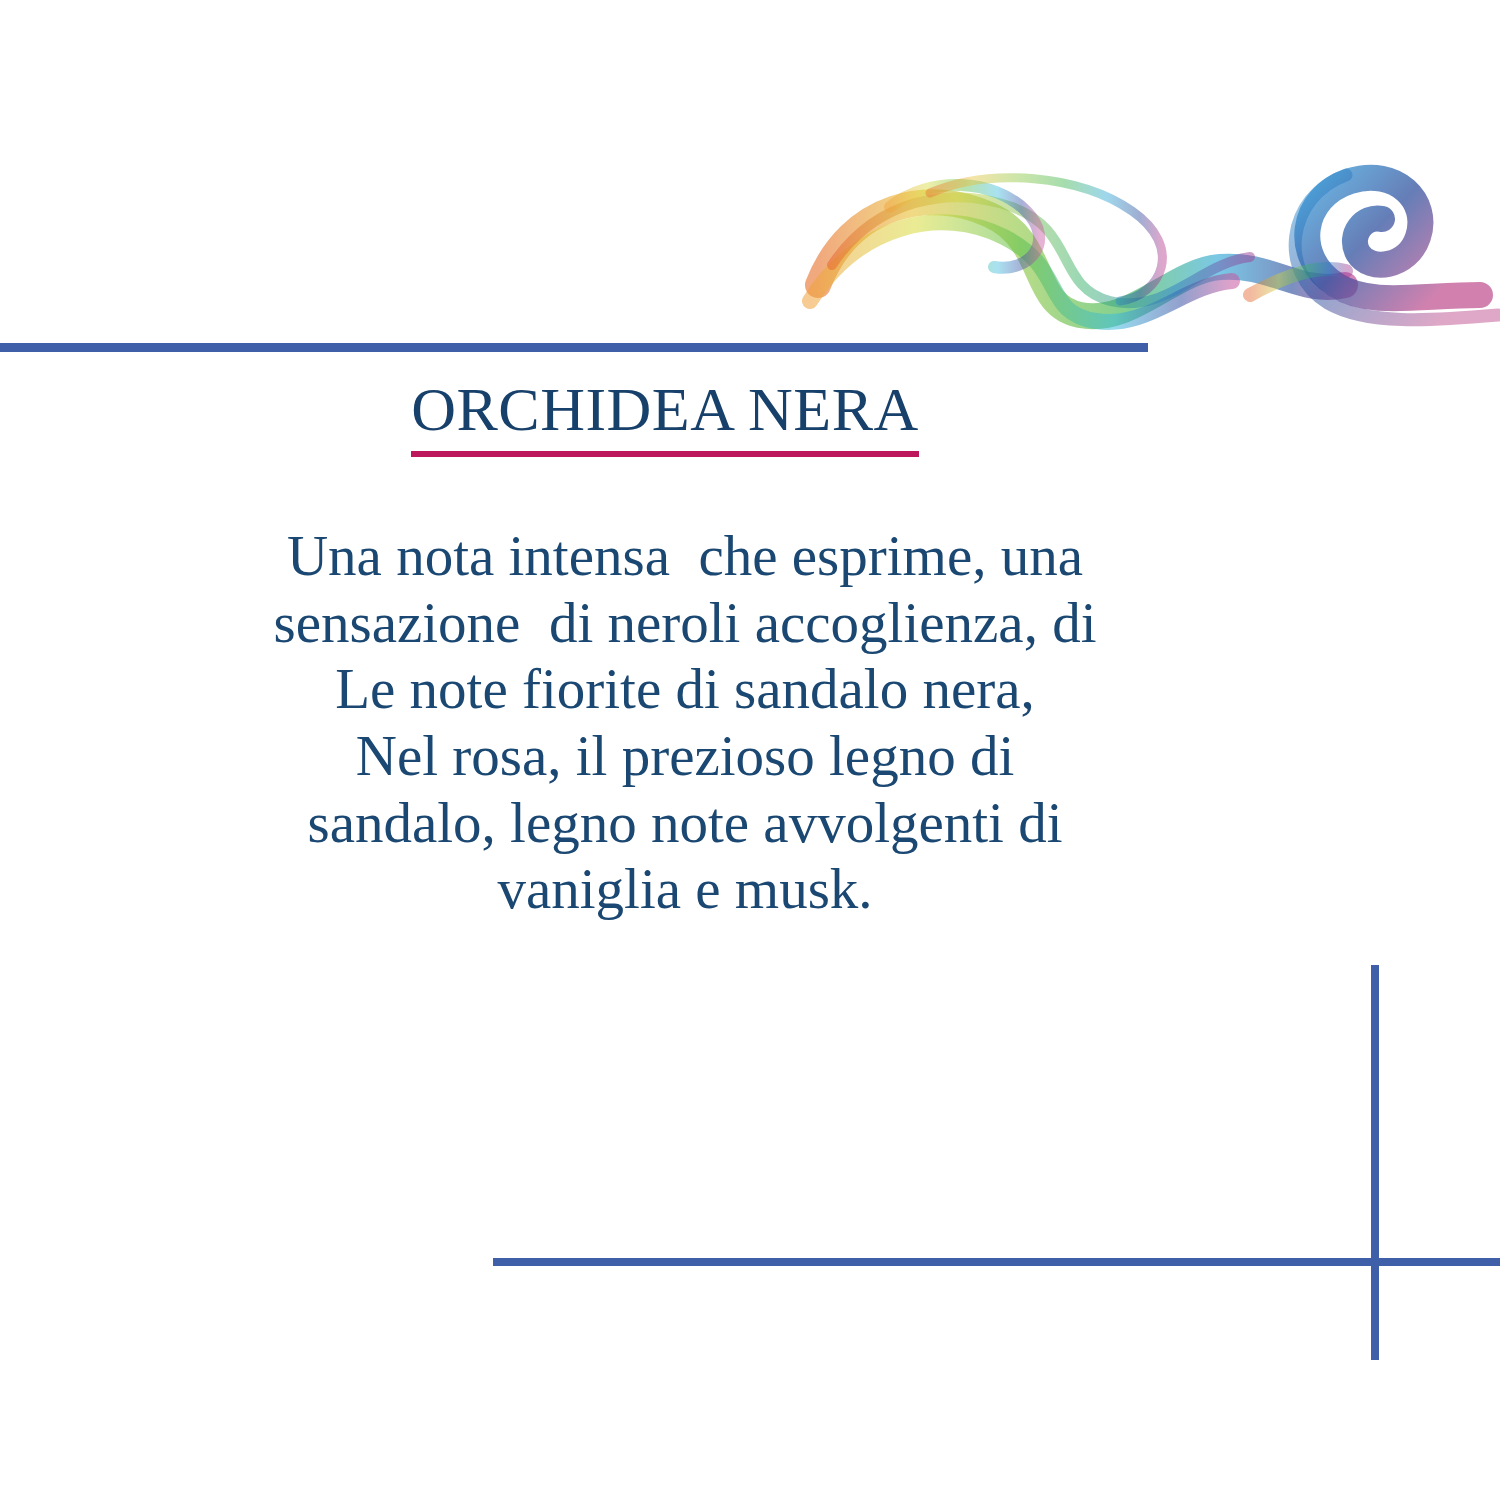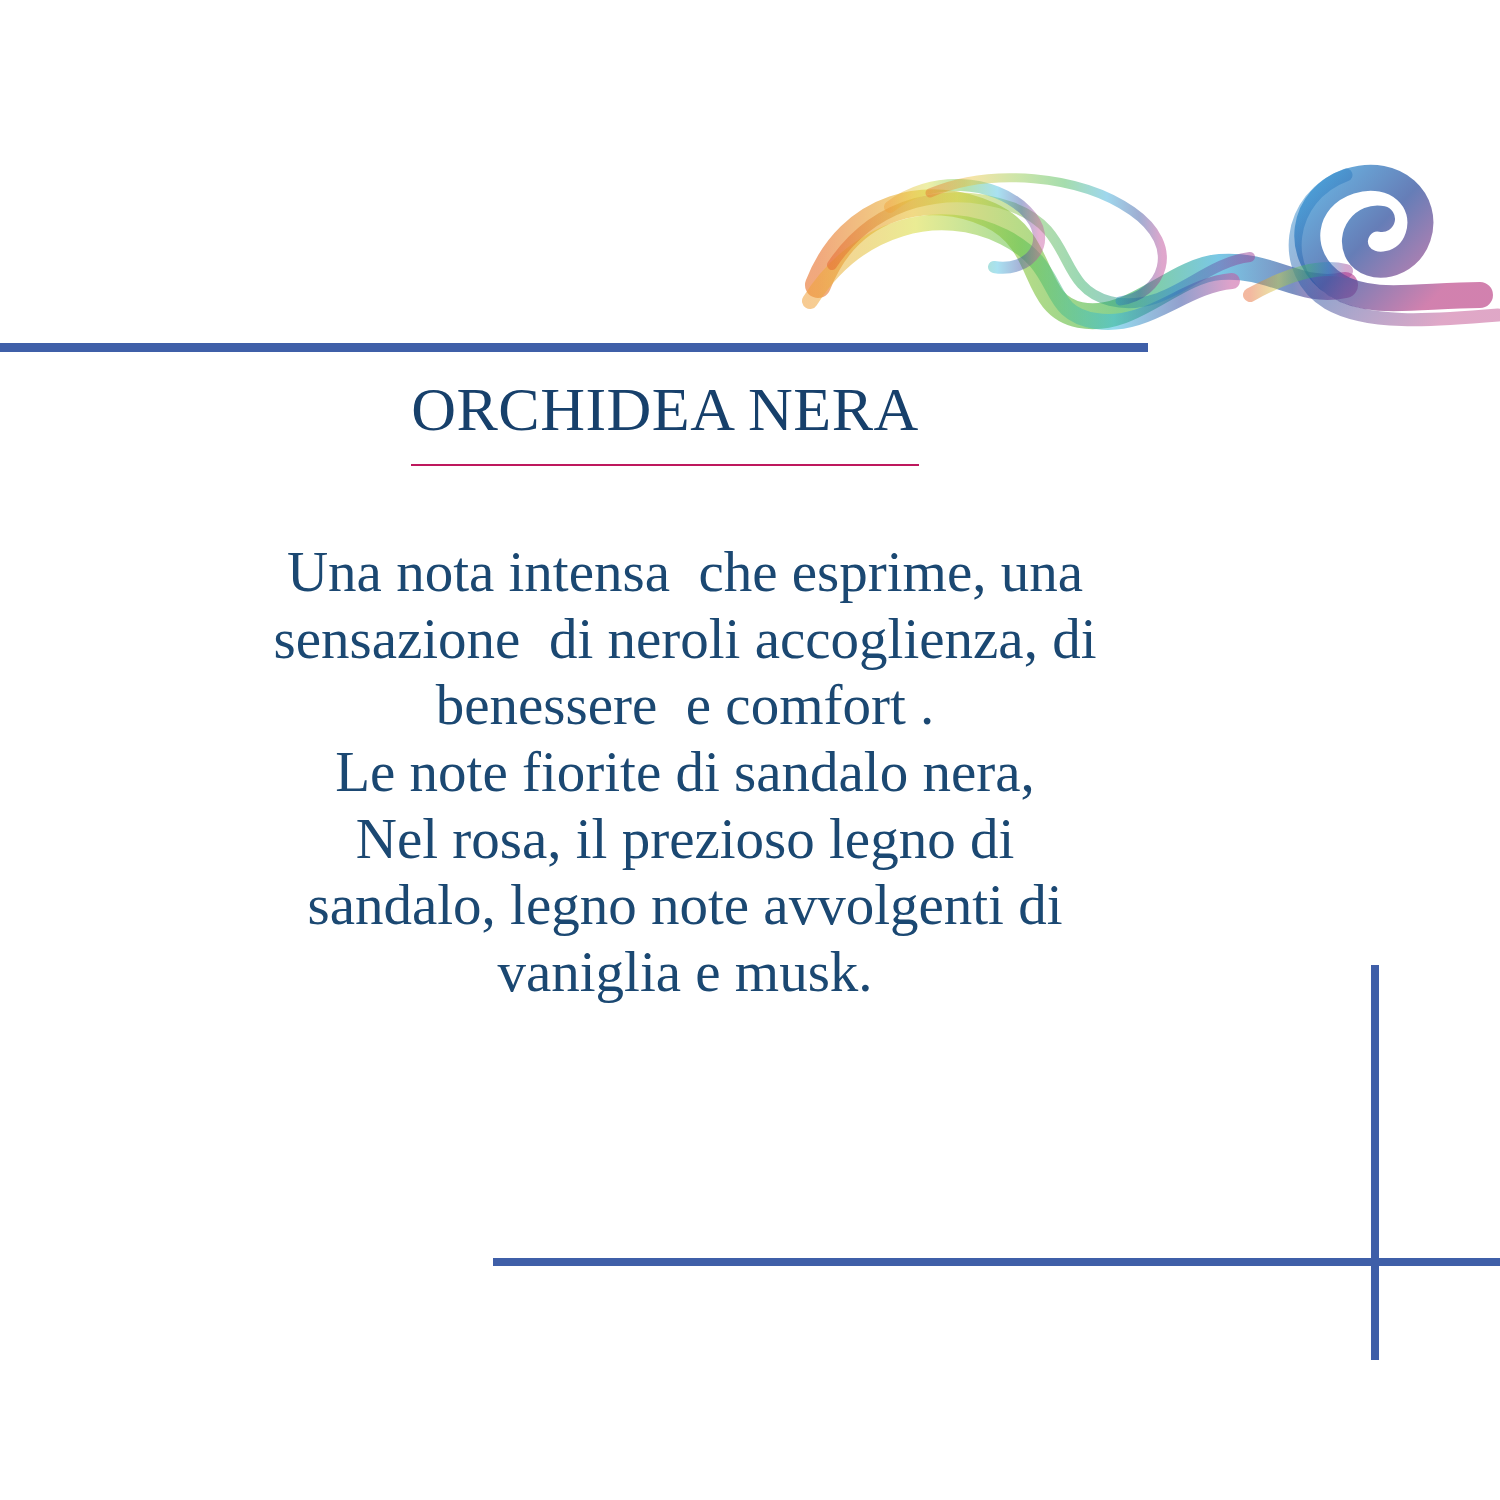--- a/index.html
+++ b/index.html
@@ -87,34 +87,33 @@
     left: 0;
     top: 250px;
     width: 1330px;
     text-align: center;
     font-size: 62px;
     line-height: 1.1;
     color: #17406b;
     letter-spacing: 0.5px;
   }
   .title span {
-    border-bottom: 2px solid #be185d;
-    padding-bottom: 21px;
+    border-bottom: 6px solid #be185d;
+    padding-bottom: 8px;
   }
 
   .body-text {
     position: absolute;
     left: 130px;
     top: 398px;
     width: 1110px;
     text-align: center;
     font-size: 57px;
     line-height: 1.17;
     color: #1b4872;
-    margin-top: 16px;
   }
   .body-text .line {
     display: block;
     white-space: pre;
   }
 </style>
 </head>
 <body>
 
 <div class="slide">
@@ -172,21 +171,20 @@
 
     <div class="rule-top"></div>
 
     <div class="title">
       <span>ORCHIDEA NERA</span>
     </div>
 
     <div class="body-text">
       <span class="line">Una nota intensa  che esprime, una</span>
       <span class="line">sensazione  di neroli accoglienza, di</span>
-      <span class="line">benessere  e comfort .</span>
       <span class="line">Le note fiorite di sandalo nera,</span>
       <span class="line">Nel rosa, il prezioso legno di</span>
       <span class="line">sandalo, legno note avvolgenti di</span>
       <span class="line">vaniglia e musk.</span>
     </div>
 
     <div class="rule-vert"></div>
     <div class="rule-horiz"></div>
 
   </div>

